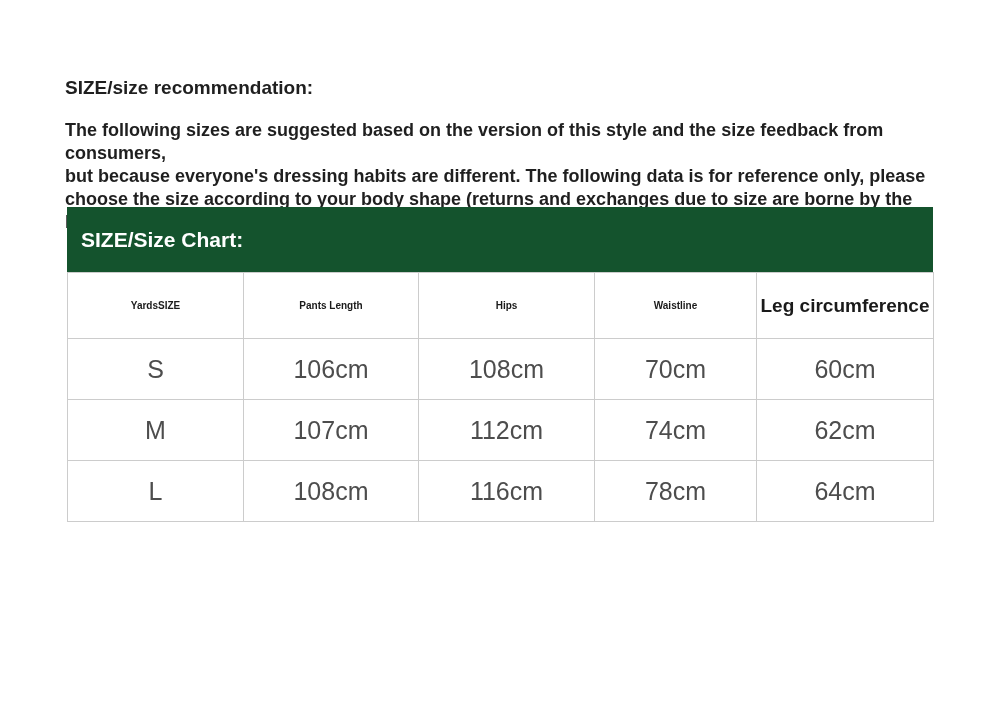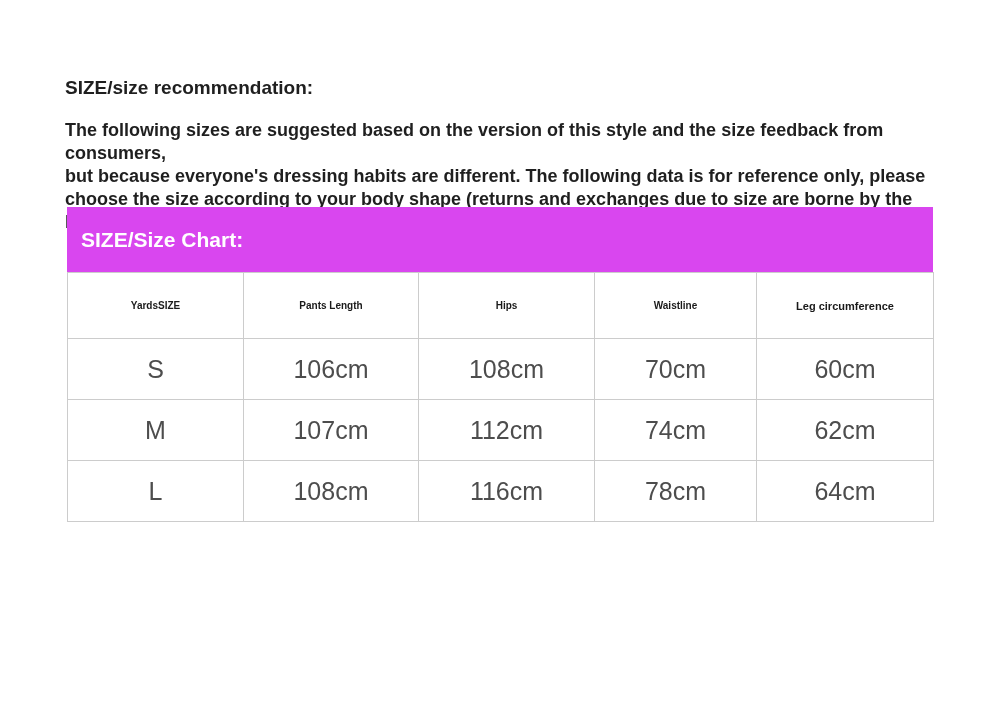--- a/index.html
+++ b/index.html
@@ -30,21 +30,21 @@
     font-weight: bold;
     color: #1f1f1f;
     line-height: 23px;
   }
   .chart-title-bar {
     position: absolute;
     left: 67px;
     top: 207px;
     width: 866px;
     height: 65px;
-    background: #d946ef;
+    background: #14532d;
     display: flex;
     align-items: center;
     box-sizing: border-box;
     padding-left: 14px;
   }
   .chart-title-bar .title-text {
     color: #ffffff;
     font-size: 21px;
     font-weight: bold;
   }
@@ -63,21 +63,21 @@
     vertical-align: middle;
     padding: 0;
   }
   table.size-table th {
     height: 65px;
     font-size: 10px;
     font-weight: bold;
     color: #1a1a1a;
   }
   table.size-table th.small-header {
-    font-size: 11px;
+    font-size: 19px;
     text-align: center;
   }
   table.size-table td {
     height: 60px;
     font-size: 25px;
     font-weight: normal;
     color: #4d4d4d;
   }
   col.c1 { width: 176px; }
   col.c2 { width: 175px; }

